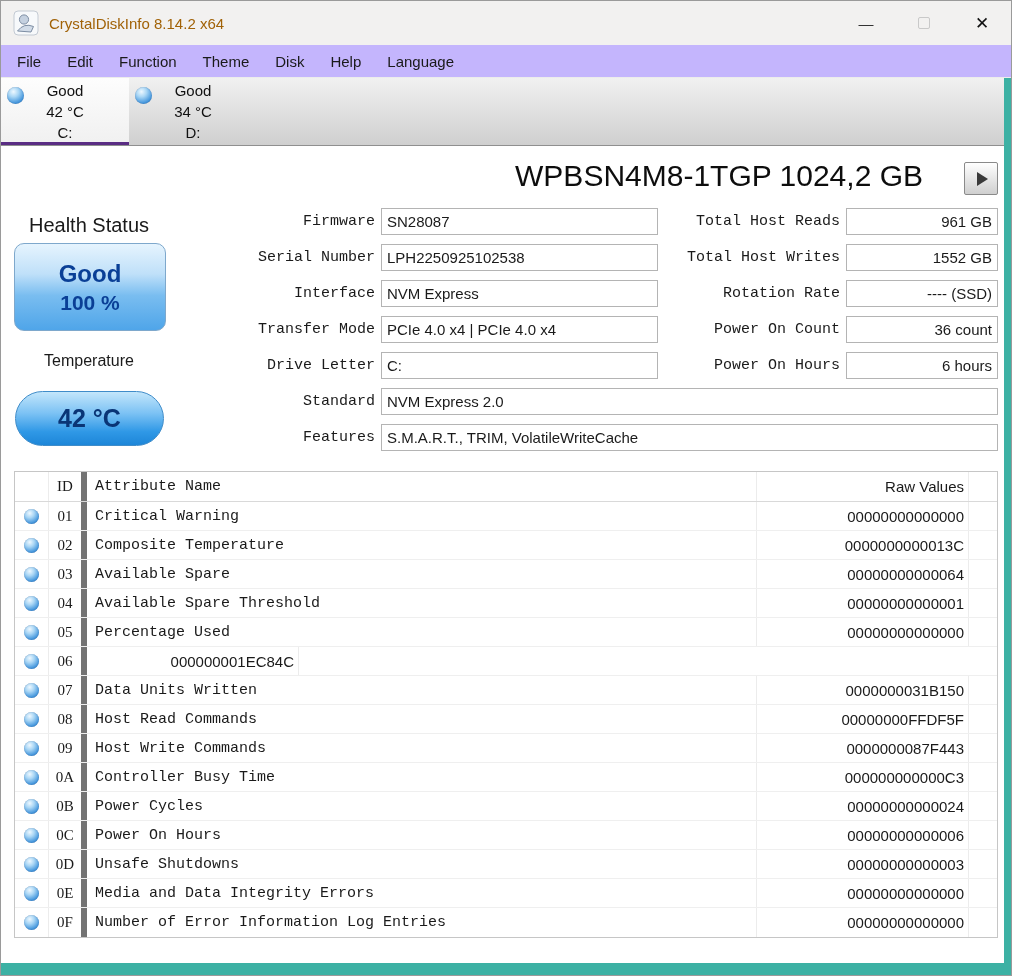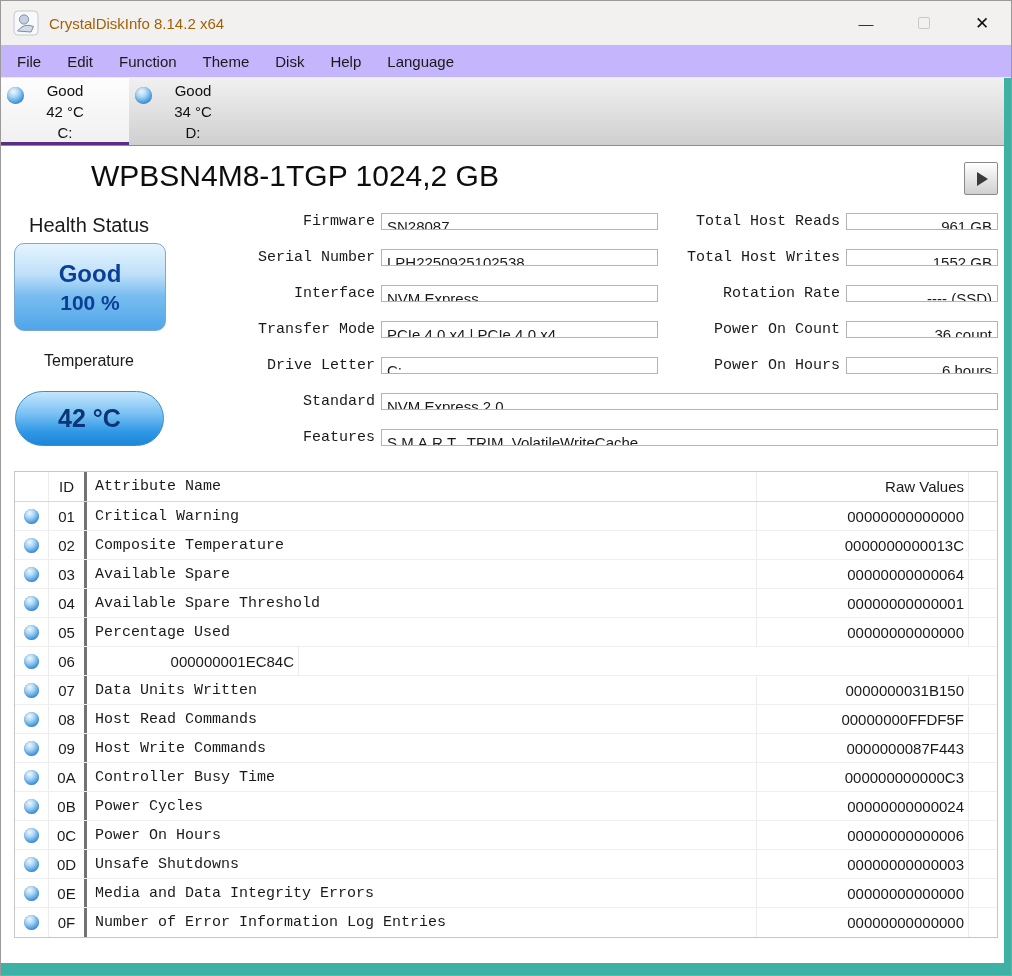--- a/index.html
+++ b/index.html
@@ -39,21 +39,21 @@
   .tab-line { line-height:21px; }
   .tab-sphere { position:absolute; left:6px; top:9px; width:17px; height:17px; }
   .tab-underline { position:absolute; left:0; right:0; bottom:0; height:3px; background:#5a2d84; }
 
   .sphere { display:inline-block; border-radius:50%;
     background: radial-gradient(circle at 38% 28%, #eef8ff 0%, #a9d6f5 32%, #4a9ade 68%, #1e6ab6 100%);
     box-shadow: inset 0 0 1px rgba(0,40,90,.45); }
 
   
   .drive-title { position:absolute; top:158px; left:90px; width:832px;
-    text-align:left; font-size:30px; color:#0d0d0d; }
+    text-align:right; font-size:30px; color:#0d0d0d; }
   .play-btn { position:absolute; top:161px; left:963px; width:34px; height:33px;
     border:1px solid #8a8a8a; border-radius:2px;
     background:linear-gradient(#ffffff,#cfcfcf);
     display:flex; align-items:center; justify-content:center; }
   .play-tri { width:0; height:0; border-left:11px solid #3a3a3a;
     border-top:7px solid transparent; border-bottom:7px solid transparent; margin-left:3px; }
 
   .health-label { position:absolute; top:213px; left:10px; width:156px;
     text-align:center; font-size:20px; }
   .health-badge { position:absolute; top:242px; left:13px; width:152px; height:88px;
@@ -68,41 +68,41 @@
     text-align:center; font-size:16px; }
   .temp-pill { position:absolute; top:390px; left:14px; width:149px; height:55px;
     border-radius:28px; border:1px solid #3f8cc9;
     background:linear-gradient(180deg,#c3e6fb 0%, #7cc2f4 40%, #2f98e6 75%, #1d86d8 100%);
     display:flex; align-items:center; justify-content:center;
     color:#0a3576; font-weight:bold; font-size:25px; }
 
   
   .irow { display:flex; align-items:center; height:27px; margin-bottom:9px; }
   .ilabel { text-align:right; padding-right:6px; font-size:15px; color:#1a1a1a; flex:0 0 auto;font-family:Liberation Mono, monospace; }
-  .ibox { border:1px solid #b4b4b4; background:#fff; height:17px; line-height:25px;
+  .ibox { border:1px solid #b4b4b4; background:#fff; height:27px; line-height:25px;
     padding:0 5px; font-size:15px; flex:1 1 auto; overflow:hidden; white-space:nowrap; }
   .info-mid   { position:absolute; top:207px; left:180px; width:477px; }
   .info-mid .ilabel { width:200px; }
   .info-right { position:absolute; top:207px; left:660px; width:337px; }
   .info-right .ilabel { width:185px; }
   .info-right .ibox { text-align:right; }
   .info-wide  { position:absolute; top:387px; left:180px; width:817px; }
   .info-wide .ilabel { width:200px; }
 
   
   .smart { position:absolute; top:470px; left:13px; width:984px;
     border:1px solid #c6c6c6; background:#fff; font-size:15px; }
   .t-header, .t-row { display:flex; align-items:center; }
   .t-header { height:30px; border-bottom:1px solid #d9d9d9; }
   .t-row { height:29px; border-bottom:1px solid #efefef; }
   .t-row:last-child { border-bottom:none; }
   .c-dot  { flex:0 0 34px; height:100%; display:flex; align-items:center; justify-content:center;
     border-right:1px solid #ececec; }
-  .c-id   { flex:0 0 38px; text-align:left; border-right:3px solid #737373; height:100%;
-    display:flex; align-items:center; justify-content:center; }
+  .c-id   { flex:0 0 38px; text-align:left; border-right:6px solid #737373; height:100%;
+    display:flex; align-items:center; justify-content:center;font-family:Liberation Serif, serif; }
   .c-name { flex:1 1 auto; padding-left:8px; border-right:1px solid #ececec; height:100%;
     display:flex; align-items:center;font-family:Liberation Mono, monospace; }
   .c-raw  { flex:0 0 212px; padding-right:4px; border-right:1px solid #ececec;
     height:100%; display:flex; align-items:center; justify-content:flex-end; }
   .c-end  { flex:0 0 28px; height:100%; }
   .row-sphere { width:15px; height:15px; }
 
   
   .bottom-accent { position:absolute; left:0; right:0; bottom:0; height:12px; background:#3cb1a4; }
   .right-accent { position:absolute; right:0; top:77px; bottom:0; width:7px; background:#3cb1a4; }

